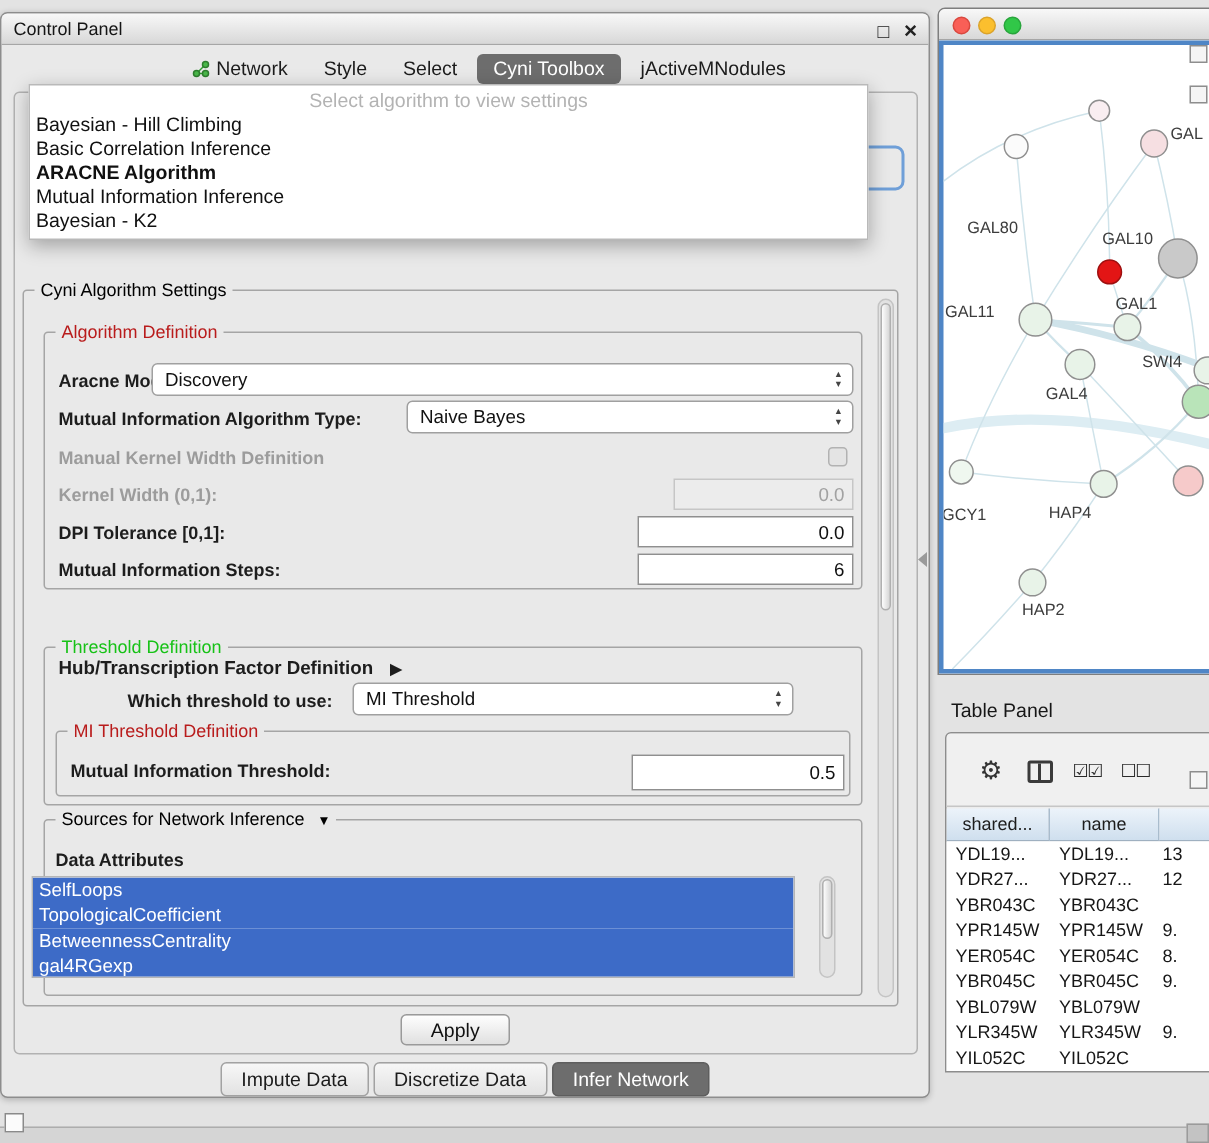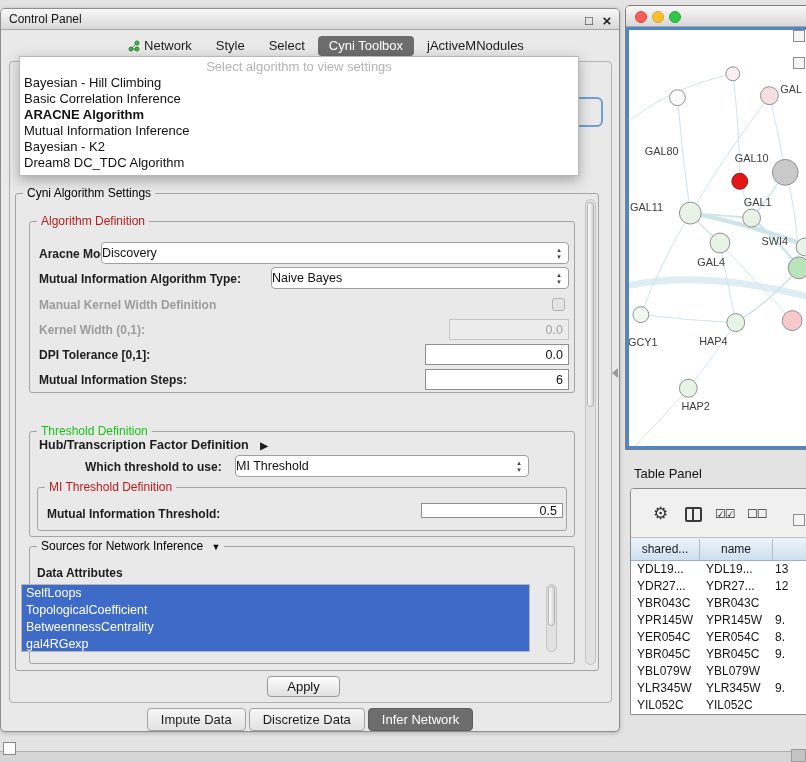--- a/index.html
+++ b/index.html
@@ -25,21 +25,21 @@
   
   .content-box{position:absolute;left:8px;top:52px;width:603px;height:642px;
     border:1px solid #b2b2b2;border-radius:4px;background:#e9e9e9;}
   .group{position:absolute;border:1px solid #a5a5a5;border-radius:3px;}
   .group-title{position:absolute;top:-8px;left:7px;background:#e9e9e9;padding:0 4px;
     font-size:12px;color:#000000;white-space:nowrap;}
   .blue{color:#b91c1c;} .green{color:#17c217;}
   .lbl{position:absolute;font-size:12px;font-weight:bold;color:#1d1d1d;white-space:nowrap;}
   .lbl.dim{color:#9c9c9c;}
   .combo{position:absolute;background:#fff;border:1px solid #a0a0a0;border-radius:4px;
-    font-size:12.5px;color:#111;line-height:20px;}
+    font-size:12.5px;color:#111;line-height:20px;padding-left:8px;}
   .combo .arrows{position:absolute;right:4px;top:3px;font-size:7px;line-height:7px;
     color:#444;text-align:center;width:10px;}
   .field{position:absolute;border:1px solid #8f8f8f;background:#fff;font-size:12.5px;
     text-align:right;padding:0 5px;color:#111;font-family:"Liberation Sans",sans-serif;}
   .field:disabled{background:#ececec;border-color:#c6c6c6;color:#a2a2a2;}
   .checkbox{position:absolute;width:13px;height:13px;border:1px solid #b2b2b2;
     background:#e4e4e4;border-radius:3px;}
   
   .algo-popup{position:absolute;left:18px;top:47px;width:560px;background:#fff;
     border:1px solid #b9b9b9;box-shadow:0 4px 12px rgba(0,0,0,.3);z-index:40;padding:1px 0 4px;}
@@ -161,21 +161,20 @@
         <div class="algo-item">Bayesian - Hill Climbing</div>
 
         <div class="algo-item">Basic Correlation Inference</div>
 
         <div class="algo-item bold">ARACNE Algorithm</div>
 
         <div class="algo-item">Mutual Information Inference</div>
 
         <div class="algo-item">Bayesian - K2</div>
 
-        <div class="algo-item">Dream8 DC_TDC Algorithm</div>
       </div>
   </div>
 
   <div class="group" style="left:14px;top:184px;width:584px;height:478px;">
     <span class="group-title">Cyni Algorithm Settings</span>
   </div>
 
   <div class="sb" style="left:584px;top:190px;width:11px;height:466px;">
     <div class="sb-thumb" style="top:2px;height:205px;"></div>
   </div>
@@ -220,21 +219,21 @@
   <span class="lbl" style="left:84px;top:451px;">Which threshold to use:</span>
   <div class="combo" style="left:234px;top:446px;width:294px;height:22px;">
     <span>MI Threshold</span>
     <span class="arrows"><span>▴</span><br><span>▾</span></span>
   </div>
 
   <div class="group" style="left:36px;top:478px;width:530px;height:44px;">
     <span class="group-title blue">MI Threshold Definition</span>
   </div>
   <span class="lbl" style="left:46px;top:498px;">Mutual Information Threshold:</span>
-  <input class="field" style="left: 420px; top: 494px; width: 142px; height: 15px;" value="0.5">
+  <input class="field" style="left: 420px; top: 494px; width: 142px; height: 24px;" value="0.5">
 
   <div class="group" style="left:28px;top:537px;width:546px;height:118px;">
     <span class="group-title">
       <span>Sources for Network Inference</span>
       <span class="tri" style="margin-left:5px;font-size:9px;">▼</span>
     </span>
   </div>
   <span class="lbl" style="left:36px;top:557px;">Data Attributes</span>
   <div class="attr-list" style="left:20px;top:575px;width:509px;height:68px;">
 

